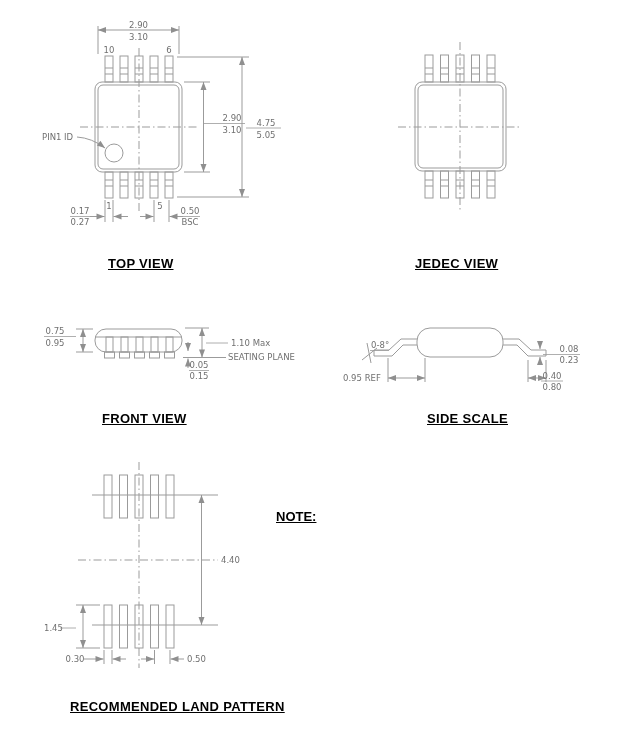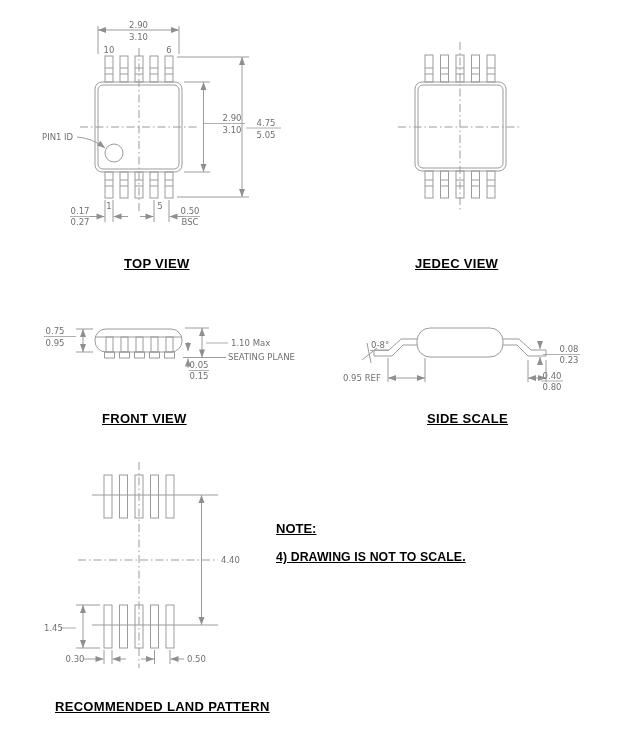--- a/index.html
+++ b/index.html
@@ -2,21 +2,21 @@
 <html><head>
 <meta charset="utf-8">
 <style>
   html,body{margin:0;padding:0;background:#fff;}
   body{width:631px;height:750px;position:relative;font-family:"Liberation Sans",sans-serif;overflow:hidden;}
   svg{position:absolute;left:0;top:0;}
   svg text{font-family:"DejaVu Sans",sans-serif;font-size:8.5px;fill:#707070;}
   .view-label{position:absolute;font-weight:bold;font-size:13px;color:#000;
     text-decoration:underline;letter-spacing:.3px;white-space:nowrap;}
   .note{position:absolute;left:276px;top:509px;color:#000;width:330px;}
-  .note-title{font-weight:bold;font-size:13px;text-decoration:underline;margin:12px 0 14px 0;}
+  .note-title{font-weight:bold;font-size:13px;text-decoration:underline;margin:0 0 14px 0;}
   .note-line{font-weight:bold;font-size:12.3px;line-height:15.4px;text-decoration:underline;
     letter-spacing:.1px;white-space:nowrap;}
 </style>
 </head>
 <body>
 
 <svg width="631" height="750" viewBox="0 0 631 750">
   <defs>
     <marker id="arr" markerWidth="9" markerHeight="7" refX="8.5" refY="3.5" orient="auto-start-reverse" markerUnits="userSpaceOnUse">
       <path d="M0.5,0.5 L8.5,3.5 L0.5,6.5 Z" fill="#8f8f8f"></path>
@@ -298,22 +298,21 @@
     </g>
   </g>
   <g>
     <text x="221" y="563">4.40</text>
     <text x="44" y="631">1.45</text>
     <text x="75" y="662" text-anchor="middle">0.30</text>
     <text x="187" y="662">0.50</text>
   </g>
 </svg>
 
-<div class="view-label" style="left:124px;top:256px;text-align:center;">TOP VIEW</div>
+<div class="view-label" style="left:108px;top:256px;text-align:center;">TOP VIEW</div>
 <div class="view-label" style="left:415px;top:256px;">JEDEC VIEW</div>
 <div class="view-label" style="left:102px;top:411px;">FRONT VIEW</div>
 <div class="view-label" style="left:427px;top:411px;">SIDE SCALE</div>
-<div class="view-label" style="left:55px;top:699px;">RECOMMENDED LAND PATTERN</div>
+<div class="view-label" style="left:70px;top:699px;">RECOMMENDED LAND PATTERN</div>
 
 <div class="note">
   <div class="note-title">NOTE:</div>
-  <div class="note-line">4) DRAWING IS NOT TO SCALE.</div>
 </div>
 
 </body></html>

